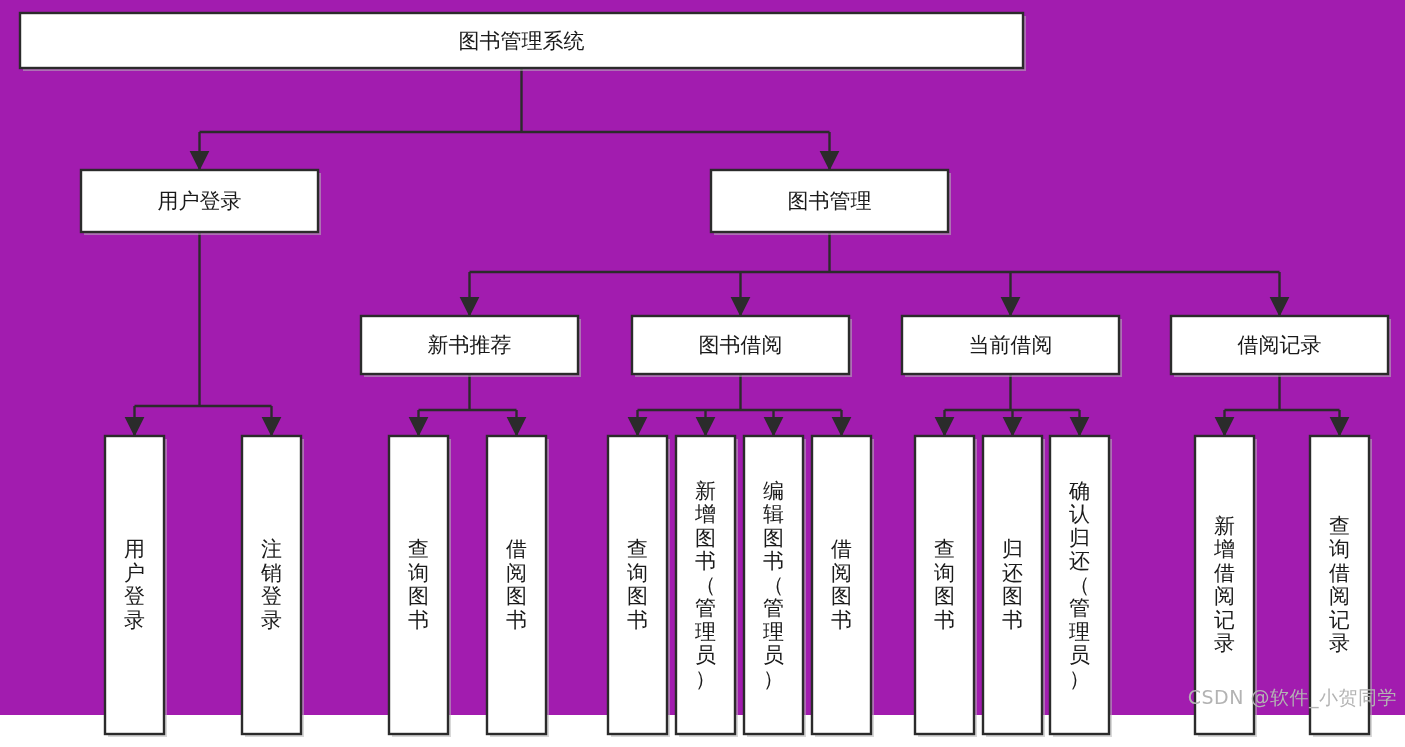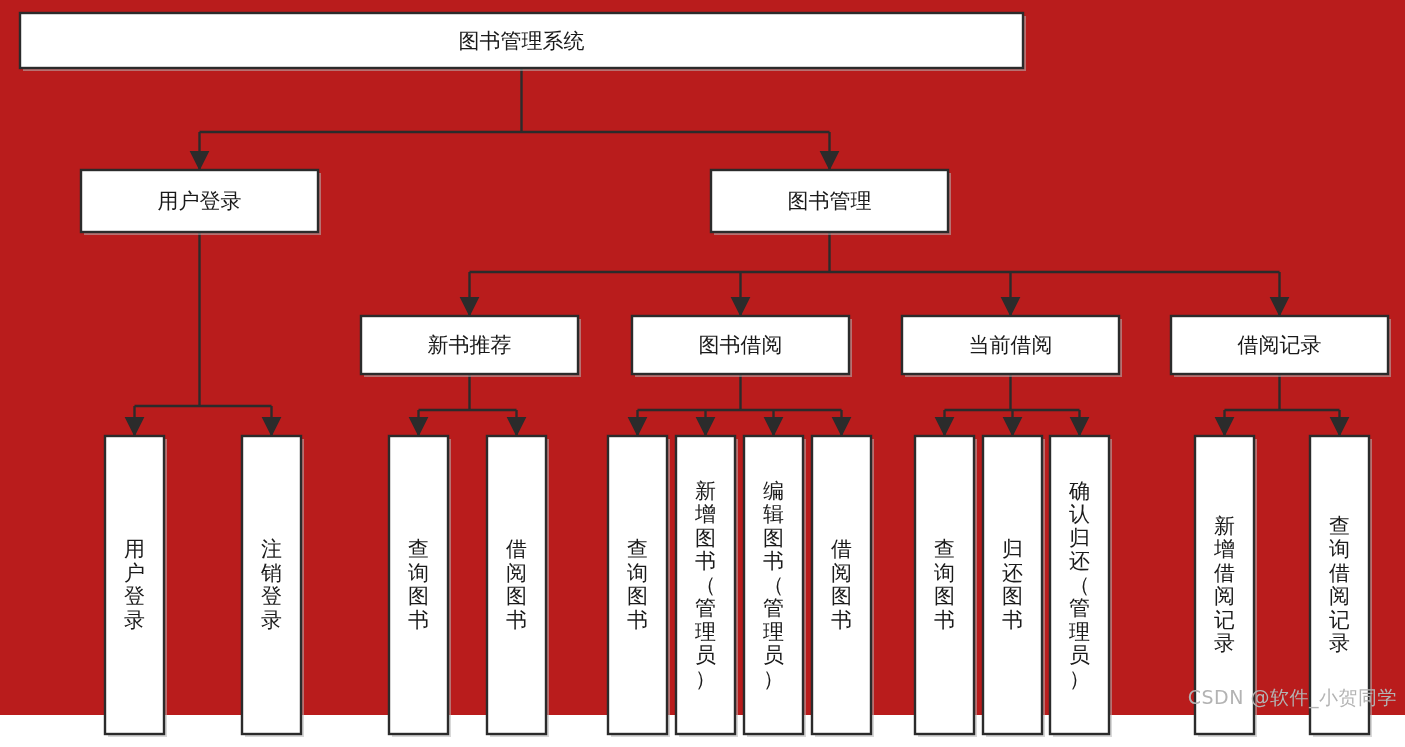--- a/index.html
+++ b/index.html
@@ -11,21 +11,21 @@
   body {
     font-family: "DejaVu Sans", "Liberation Sans", sans-serif;
     width: 1405px;
     height: 747px;
     overflow: hidden;
   }
   #diagram-root {
     position: relative;
     width: 1405px;
     height: 715px;
-    background: #b91c1c;
+    background: #a21caf;
   }
   svg#flow {
     position: absolute;
     top: 0;
     left: 0;
     width: 1405px;
     height: 747px;
     display: block;
   }
   .node-rect {

